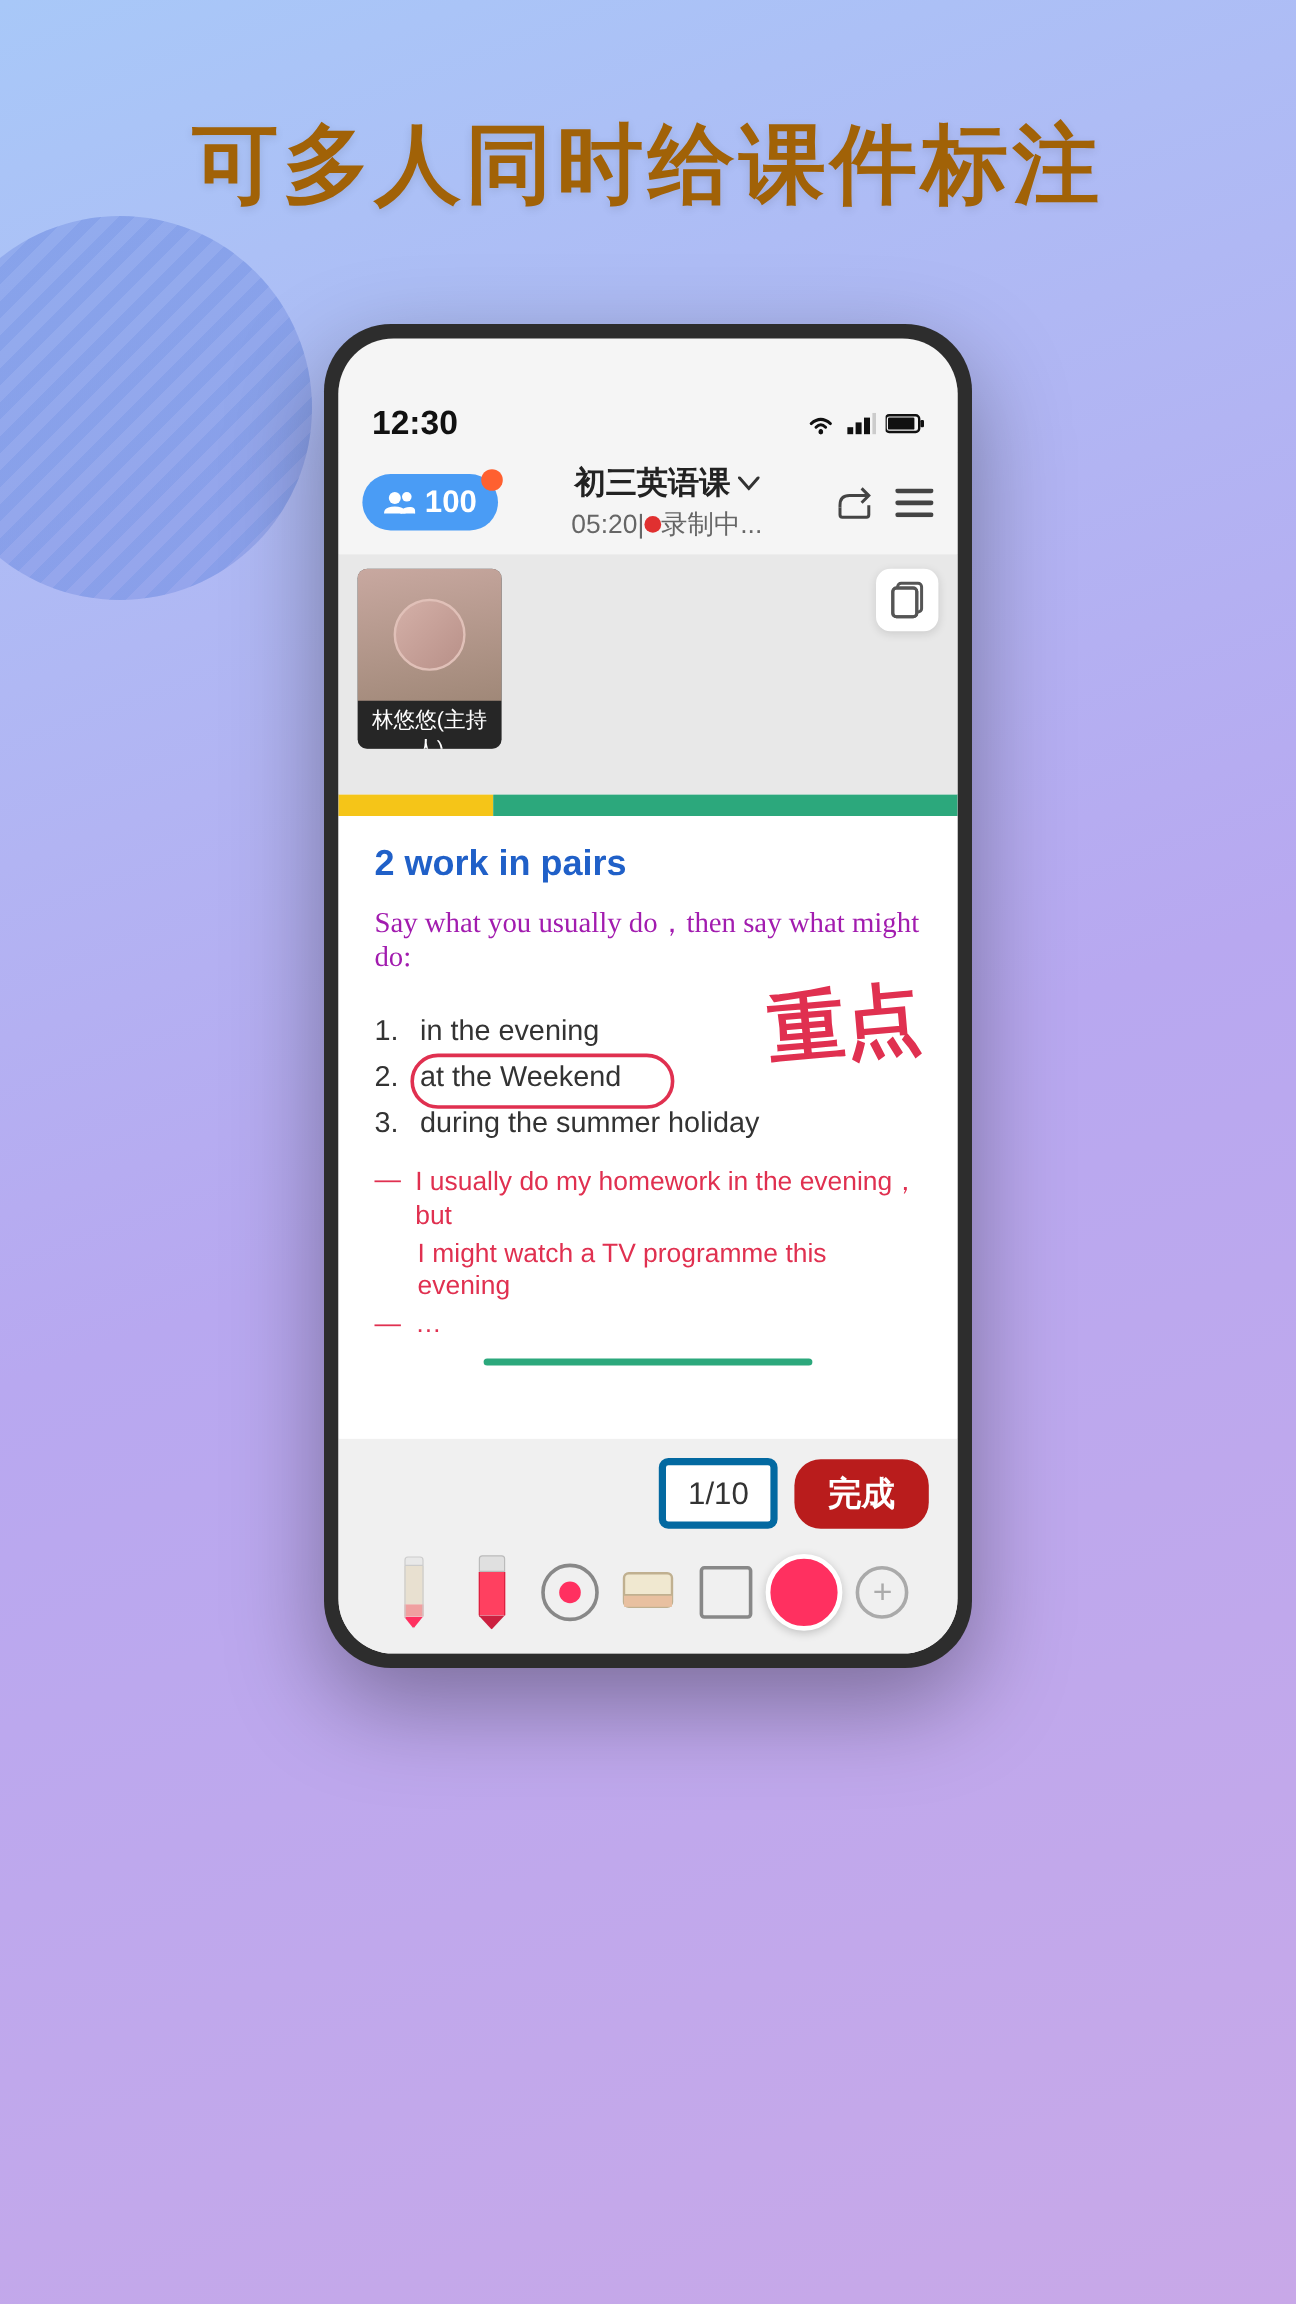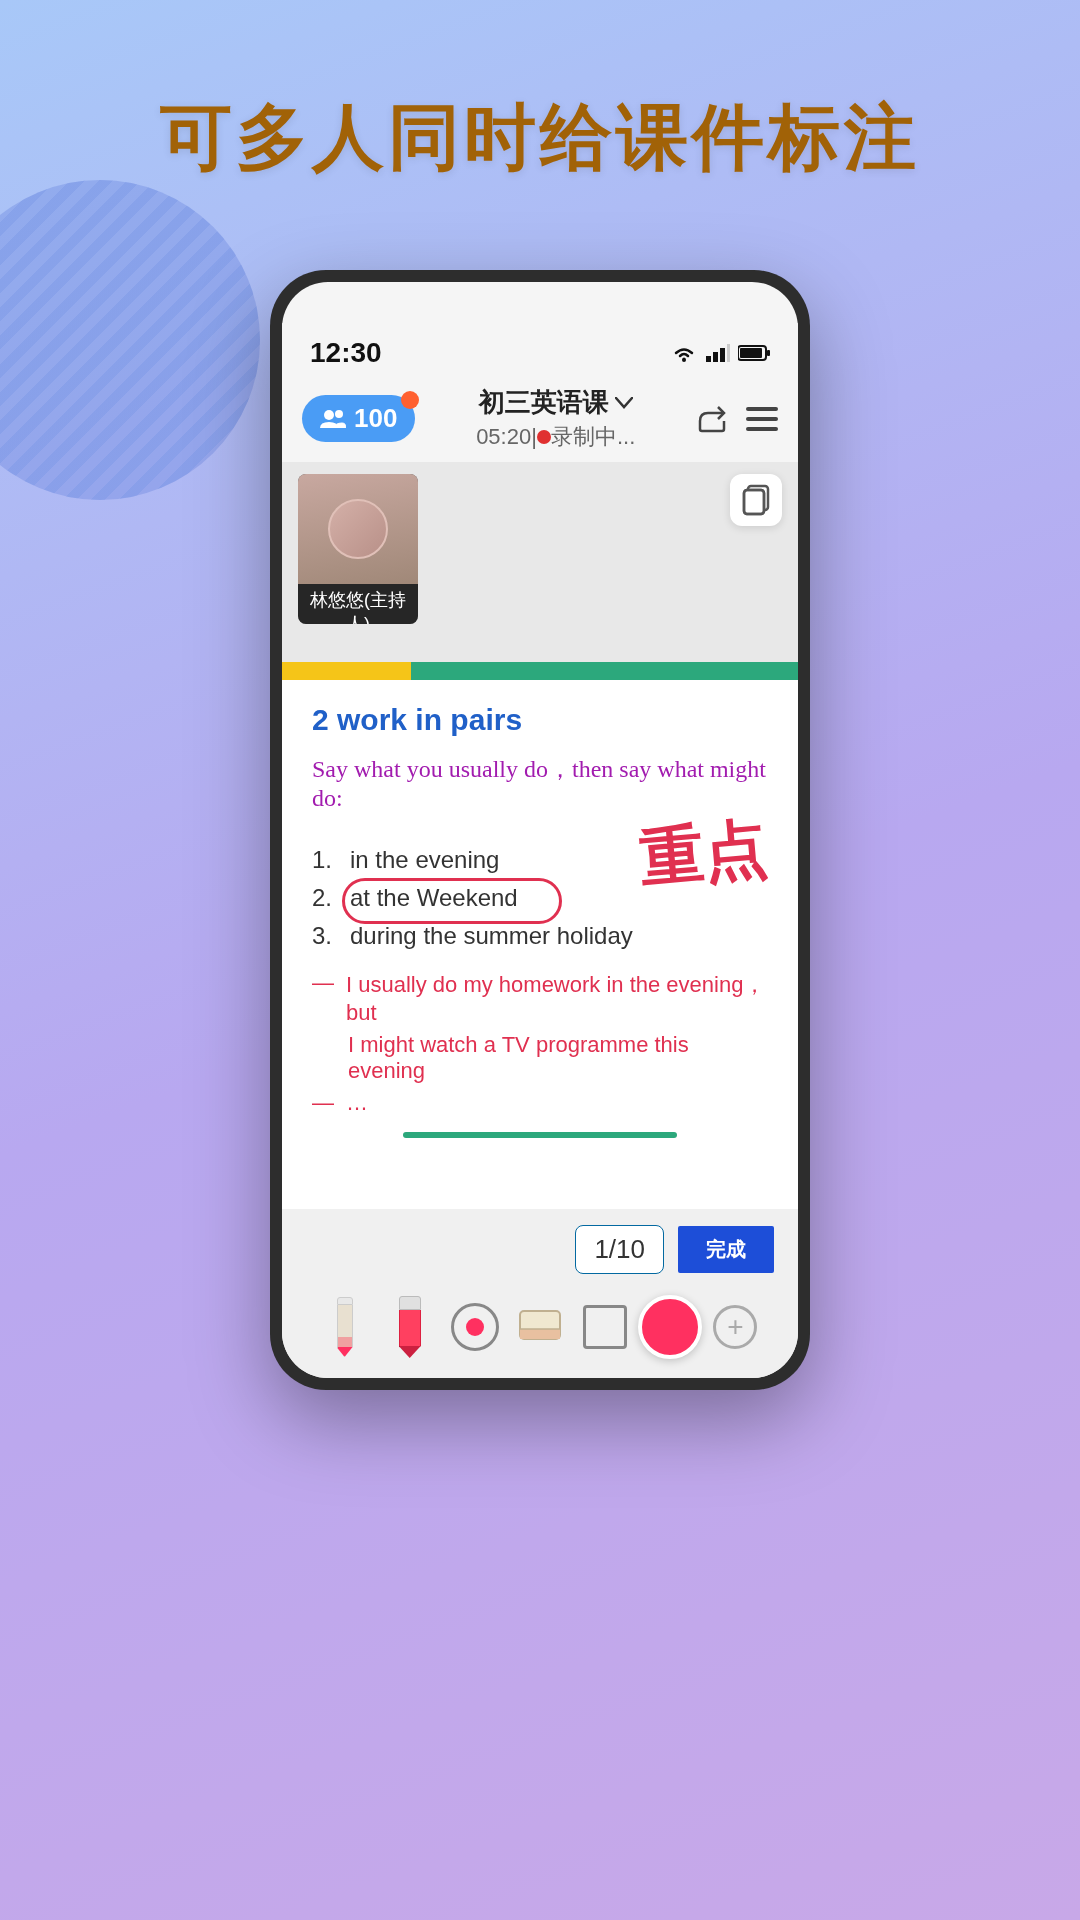--- a/index.html
+++ b/index.html
@@ -331,29 +331,29 @@
       margin-bottom: 14px;
       padding-right: 4px;
     }
     .page-indicator {
       background: white;
       border-radius: 8px;
       padding: 8px 18px;
       font-size: 26px;
       font-weight: 500;
       color: #333;
-      border: 1px solid #0369a1;
+      border: 6px solid #0369a1;
     }
     .complete-btn {
-      background: #1d4ed8;
+      background: #b91c1c;
       color: white;
       border: none;
-      border-radius: 2px;
+      border-radius: 22px;
       padding: 10px 28px;
-      font-size: 20px;
+      font-size: 28px;
       font-weight: 600;
       cursor: pointer;
     }
 
     .tool-row {
       display: flex;
       align-items: center;
       justify-content: space-around;
       padding: 4px 10px;
     }

